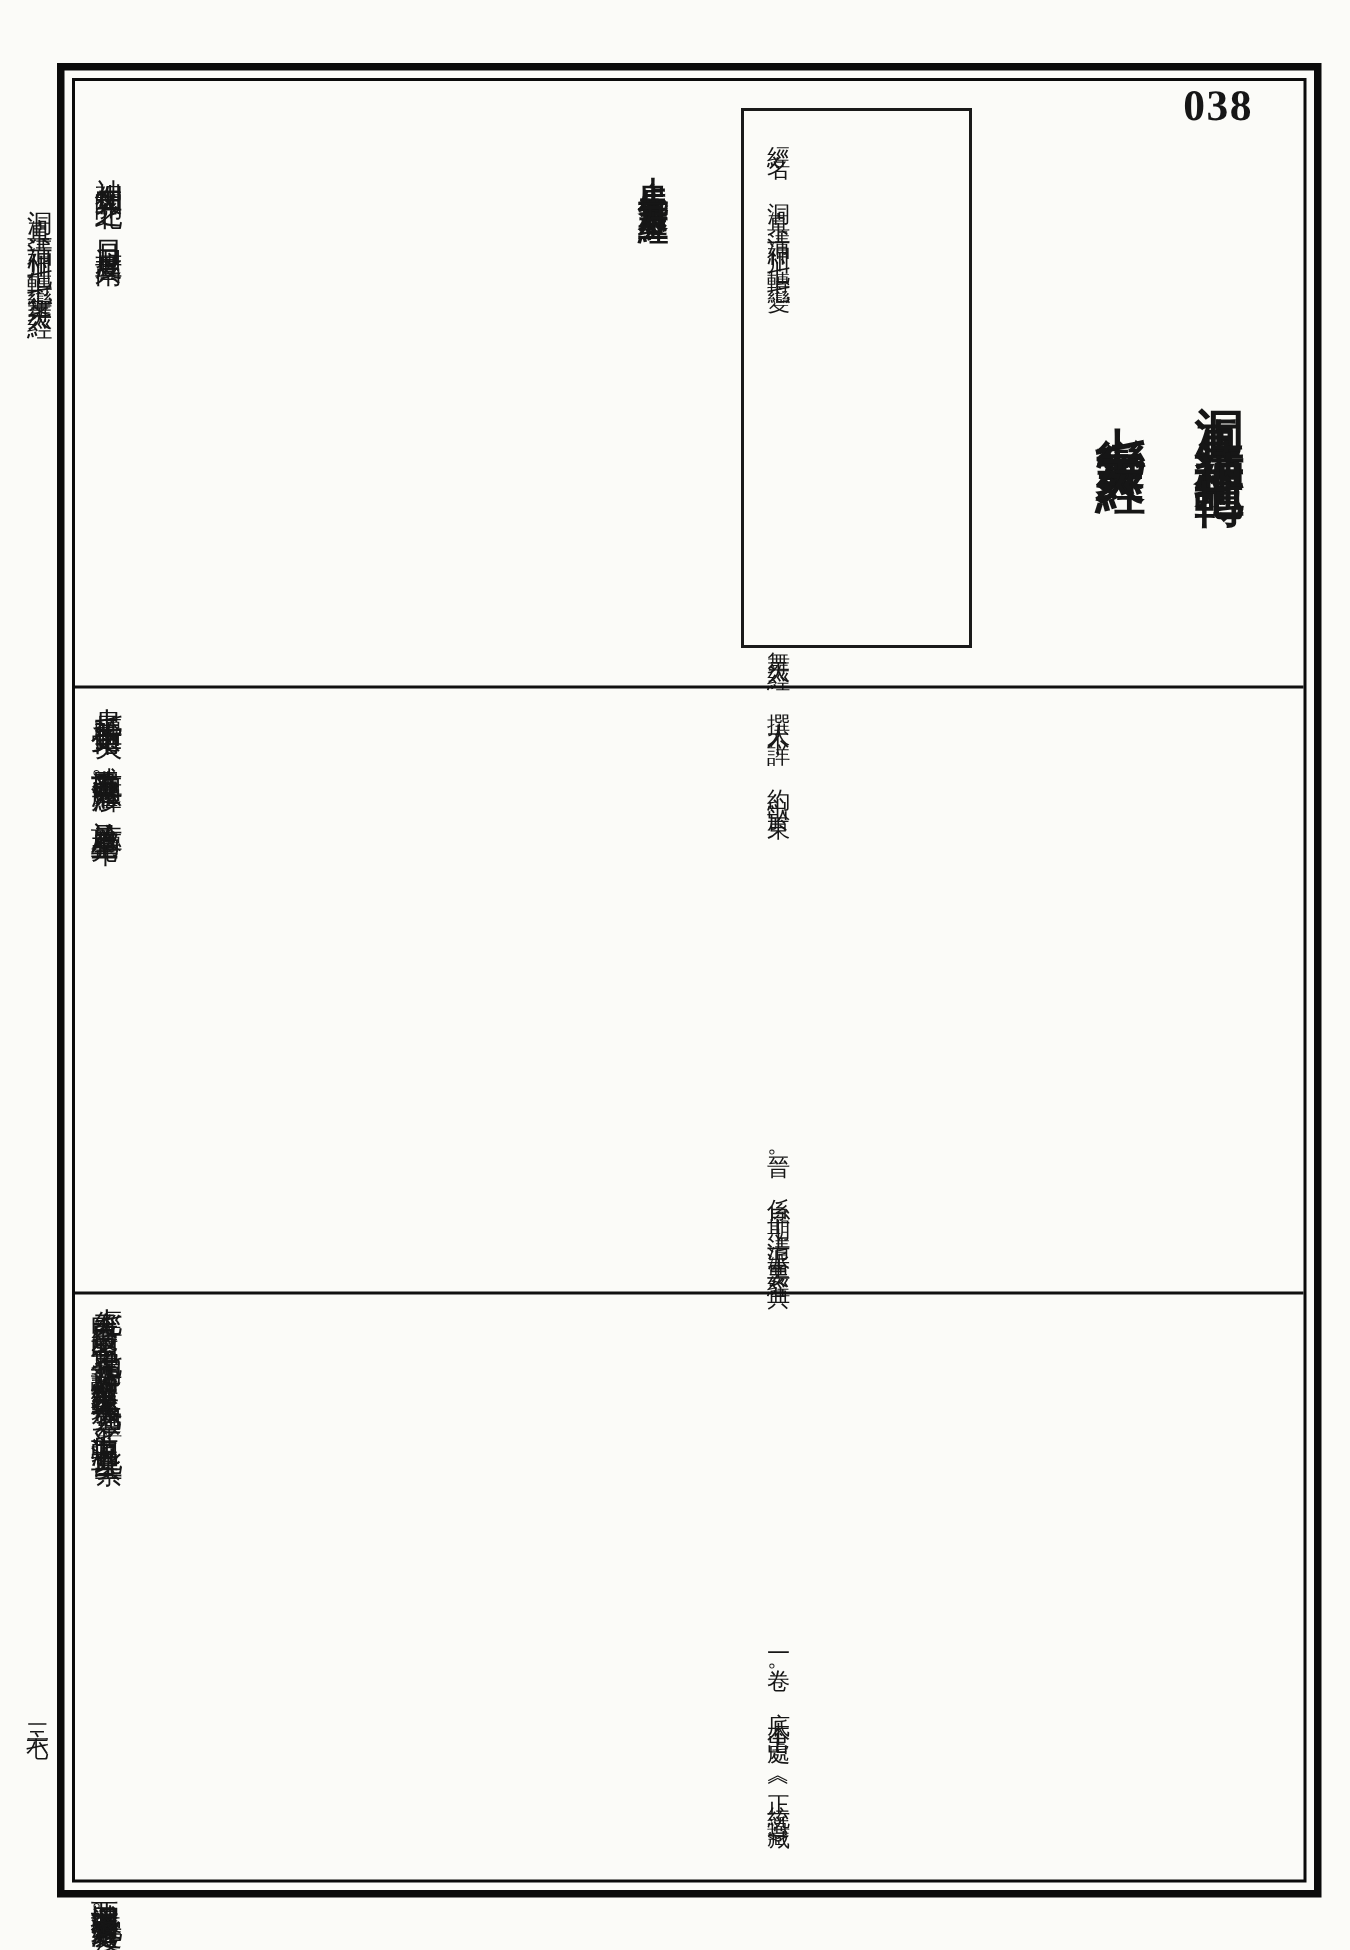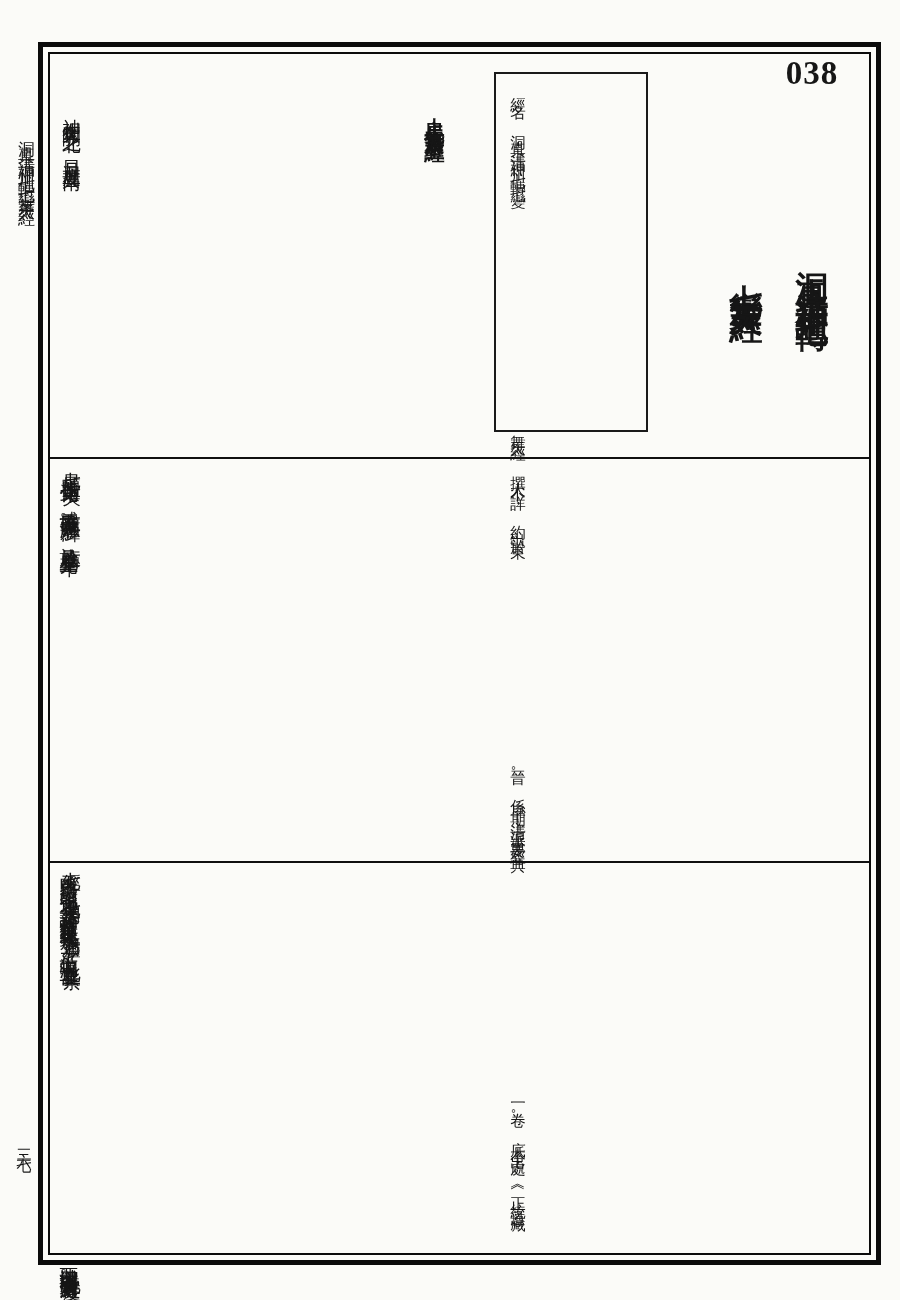--- a/index.html
+++ b/index.html
@@ -25,21 +25,21 @@
   .sep-2{top:807px;}
   
   .vcol{writing-mode:vertical-rl;text-orientation:upright;white-space:nowrap;
     height:100%;box-sizing:border-box;}
   .band-2 .vcol,.band-3 .vcol{width:35.2px;line-height:35.2px;font-size:18.5px;letter-spacing:2.6px;}
   .band1-body{position:absolute;left:2px;top:3px;width:323px;height:400px;}
   .band1-body .vcol{width:35.9px;line-height:35.9px;font-size:18.5px;letter-spacing:2.6px;}
   .band1-body .vcol.indent{padding-top:47px;}
   
   .catalog-num{position:absolute;left:734px;top:1px;width:56px;height:34px;
-    font-size:33px;letter-spacing:1px;text-align:center;font-weight:600;}
+    font-size:29px;letter-spacing:1px;text-align:center;font-weight:600;}
   .title-col{position:absolute;font-size:33px;letter-spacing:7px;font-weight:600;
     width:56px;text-align:center;line-height:56px;}
   .title-col-1{left:734px;top:39px;height:360px;}
   .title-col-2{left:668px;top:51px;height:340px;}
   
   .colophon-box{position:absolute;left:444px;top:18px;width:154px;height:360px;
     box-sizing:border-box;border:2px solid #1a1a1a;padding:12px 8px 8px 8px;}
   .colophon-box .vcol{width:28px;line-height:28px;font-size:15.5px;letter-spacing:6.5px;}
   
   .section-title{position:absolute;left:365px;top:48px;width:40px;height:350px;

